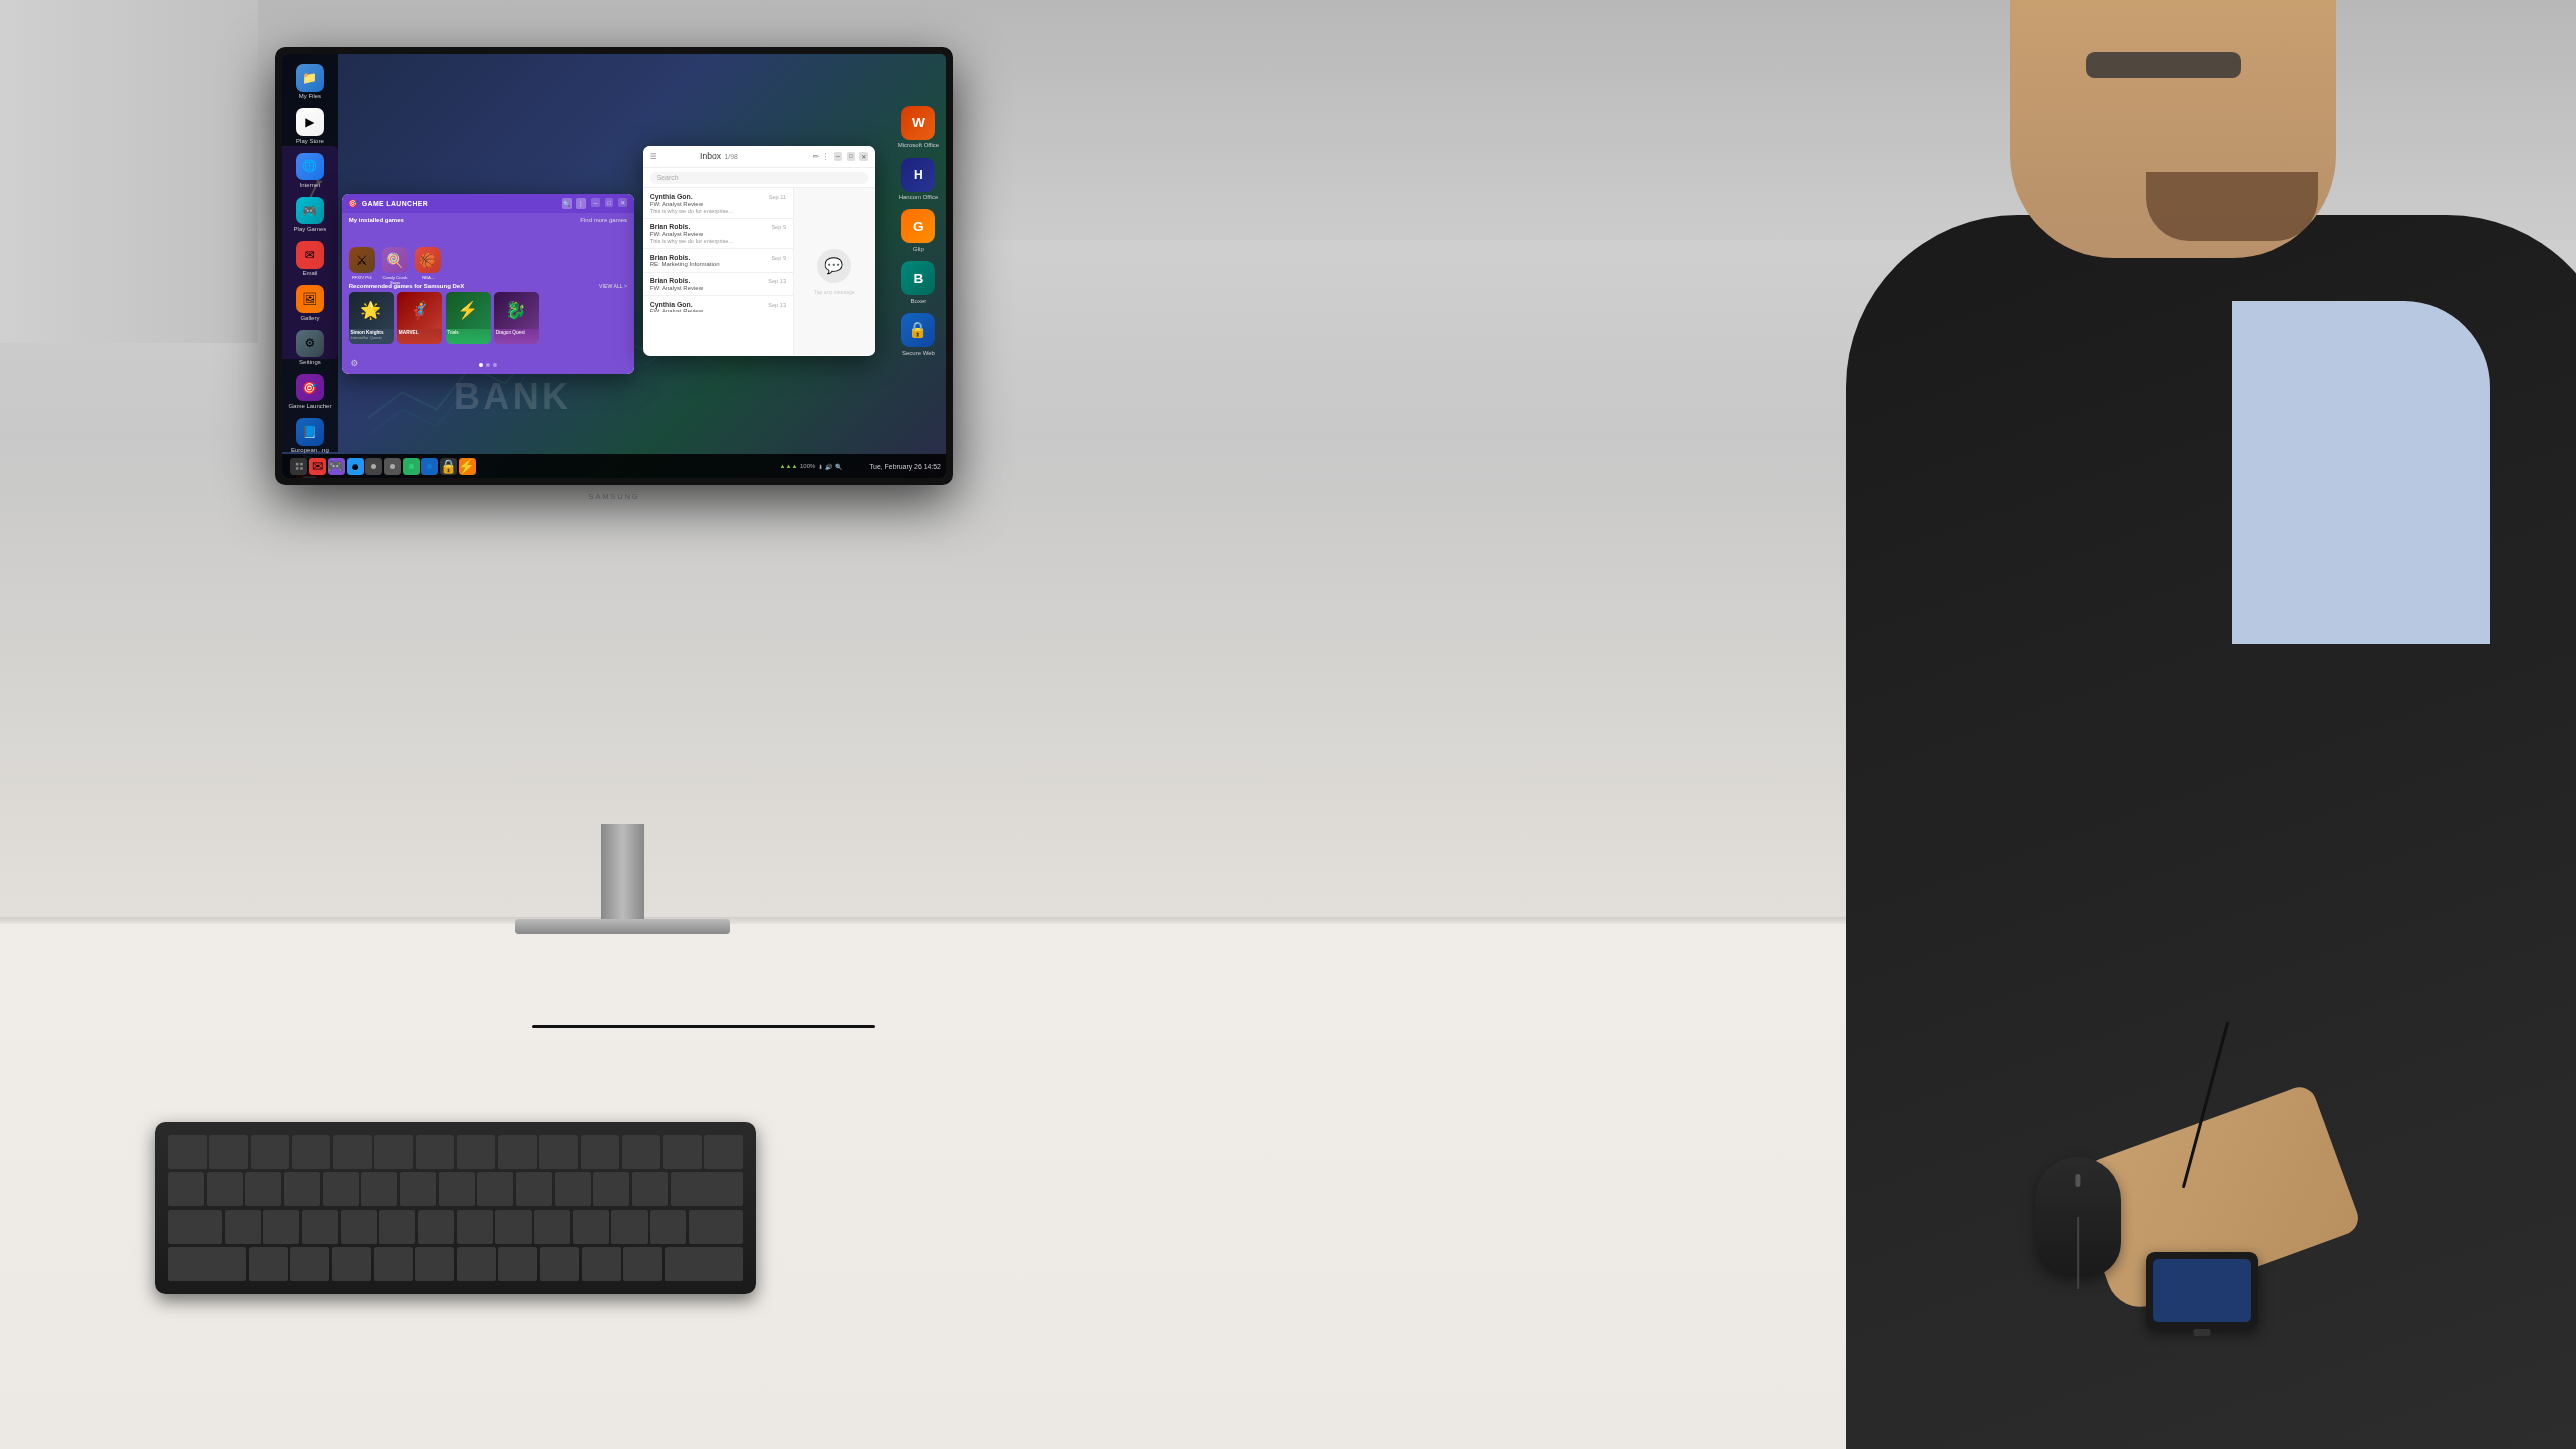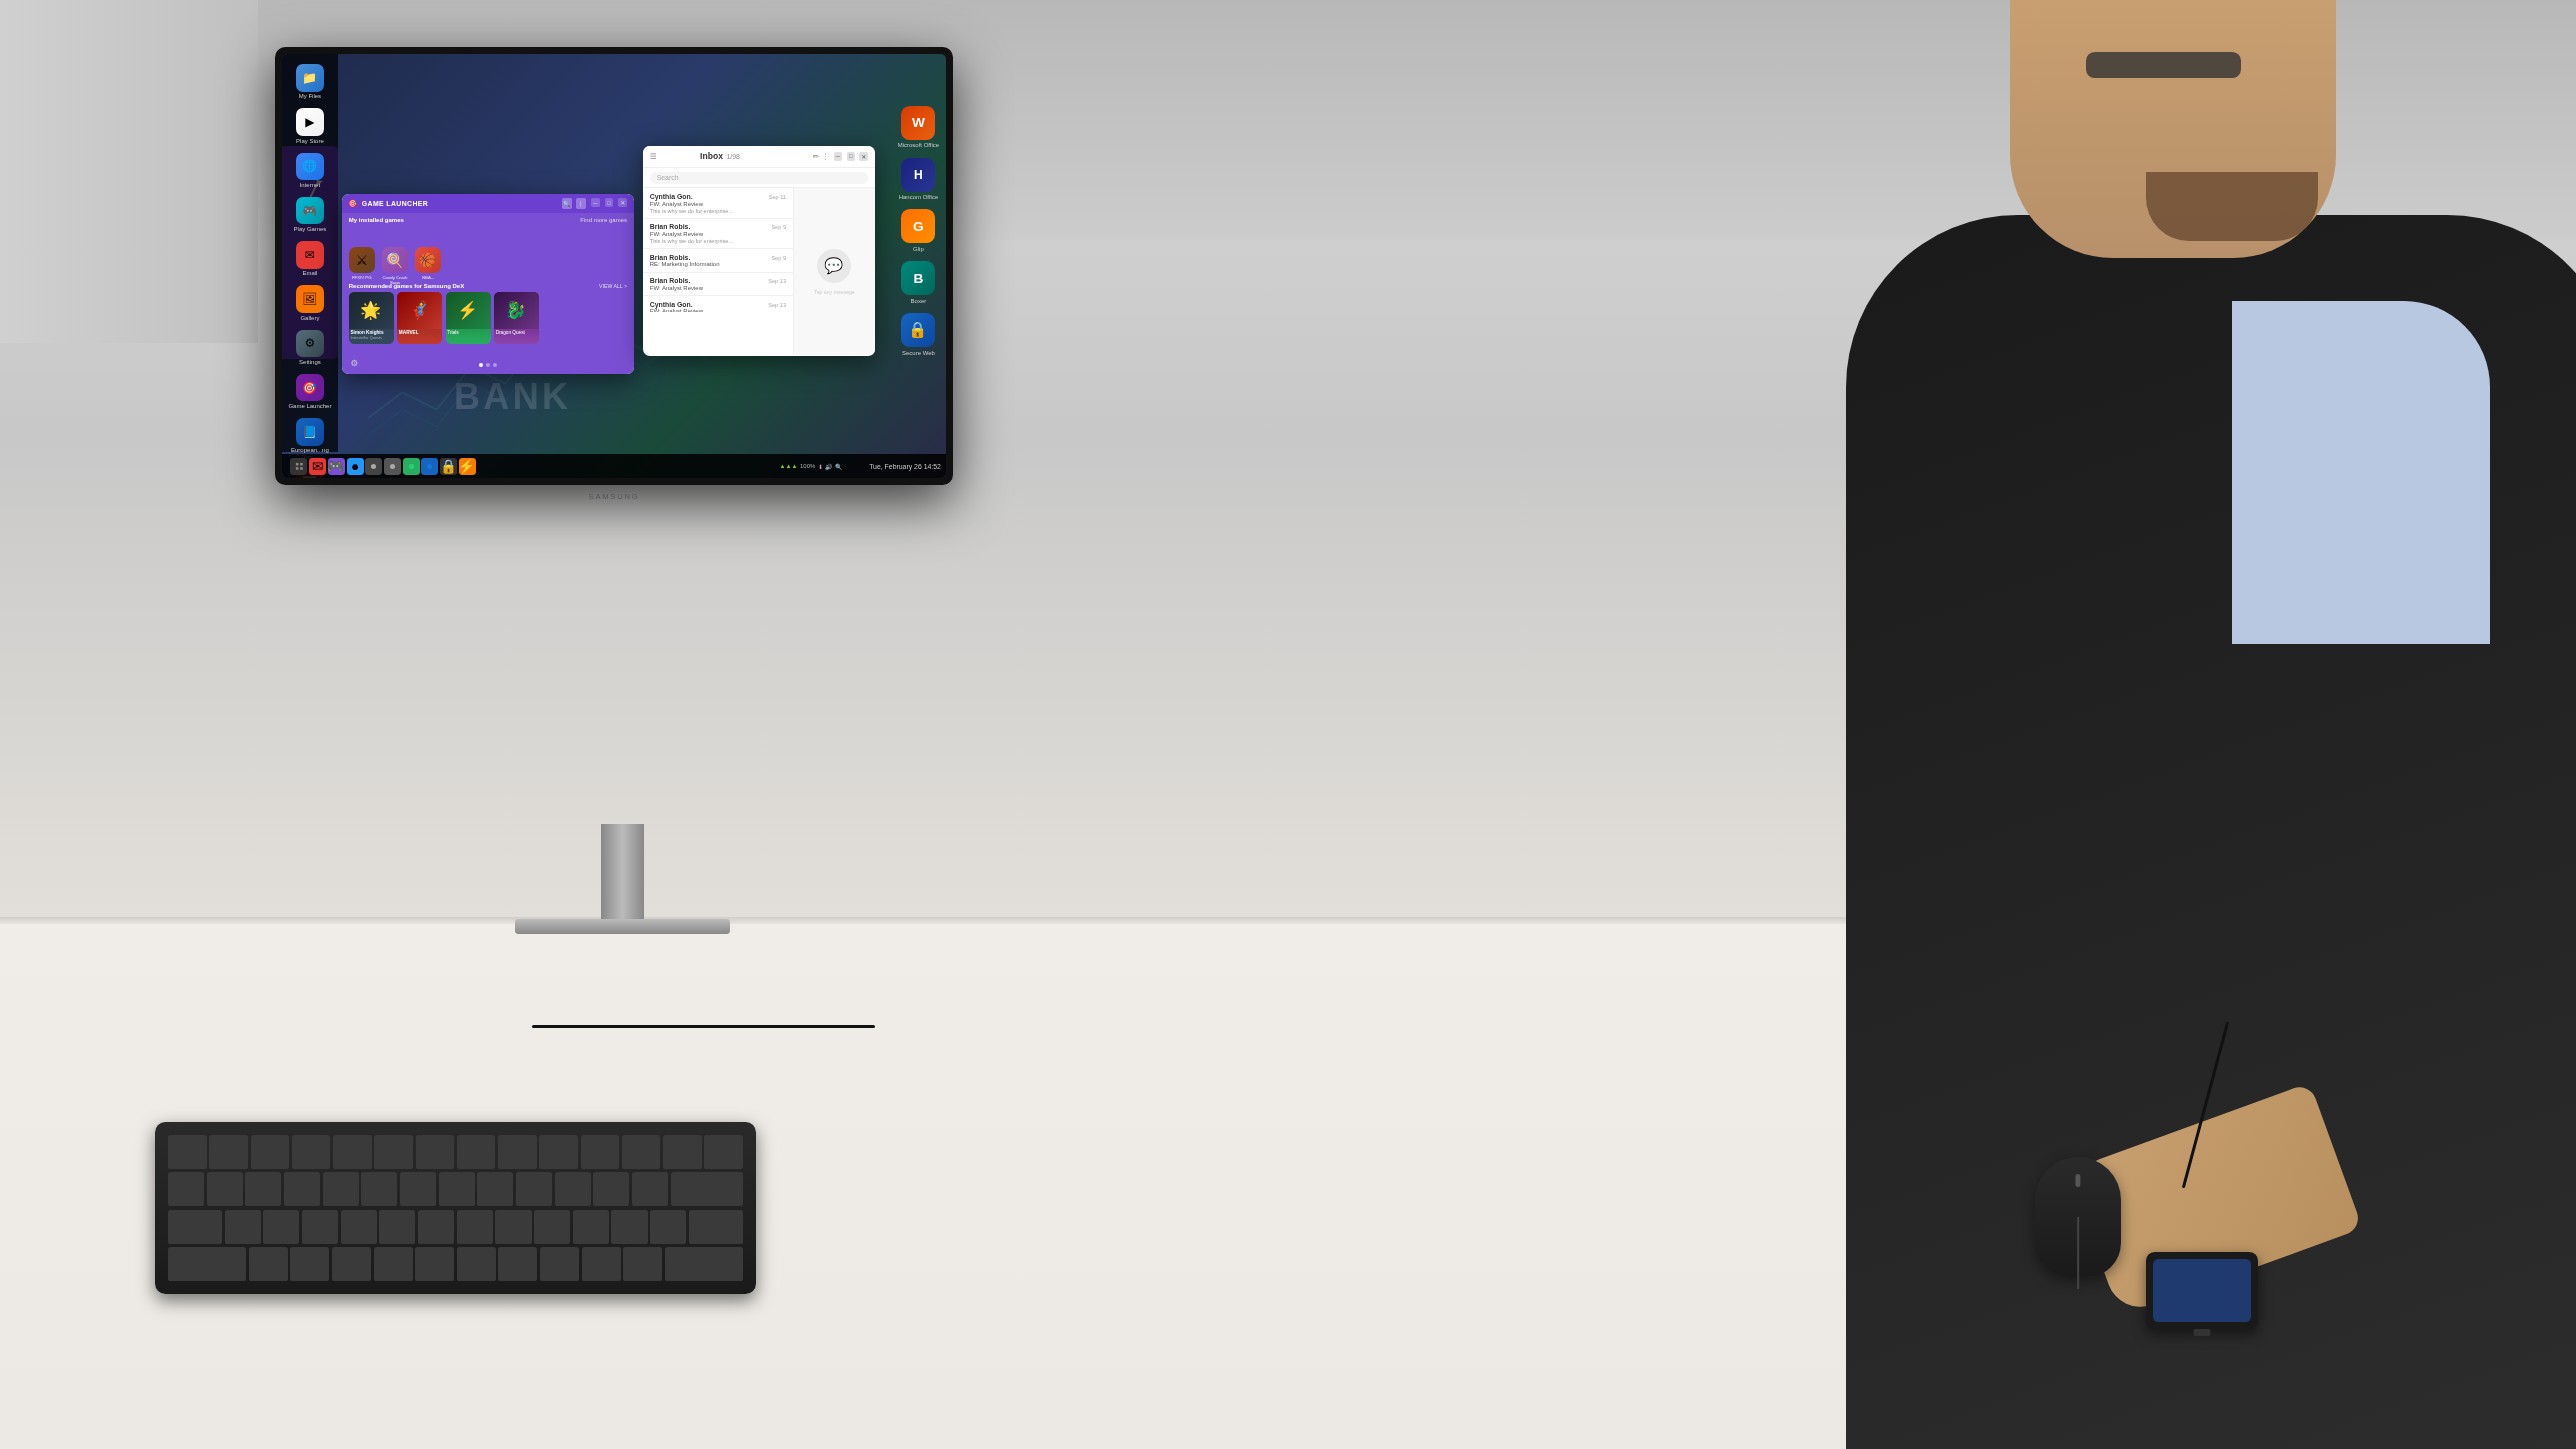--- a/index.html
+++ b/index.html
@@ -362,21 +362,21 @@
       background: #fff;
       border-bottom: 0.9px solid #eee;
       height: 22px;
       display: flex;
       align-items: center;
       padding: 0 6.9px;
       justify-content: space-between;
     }
     .email-title {
       font-size: 8.6px;
-      font-weight: bold;
+      font-weight: normal;
       color: #333;
       padding-left: 40px;
     }
     .email-badge {
       font-size: 6.9px;
       color: #888;
       margin-left: 3.4px;
     }
     .email-search {
       height: 20.6px;

